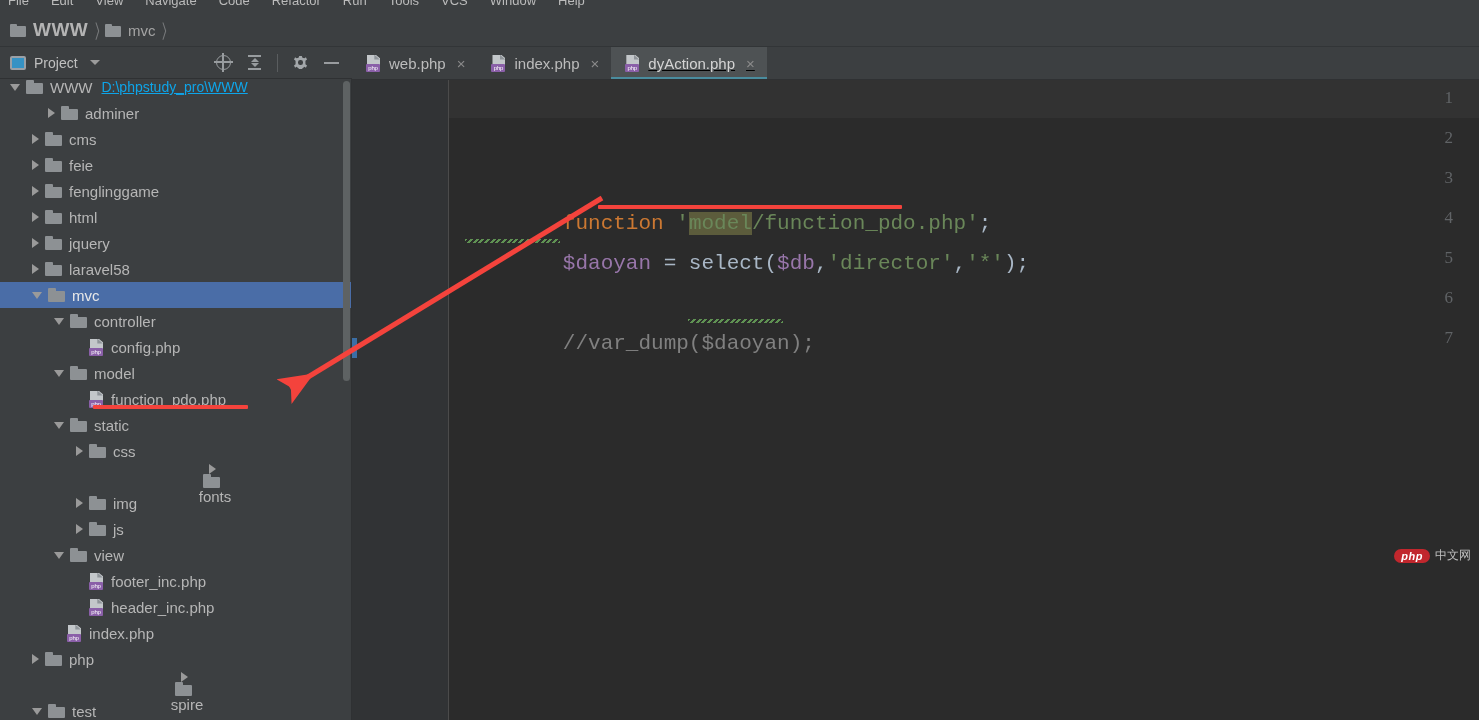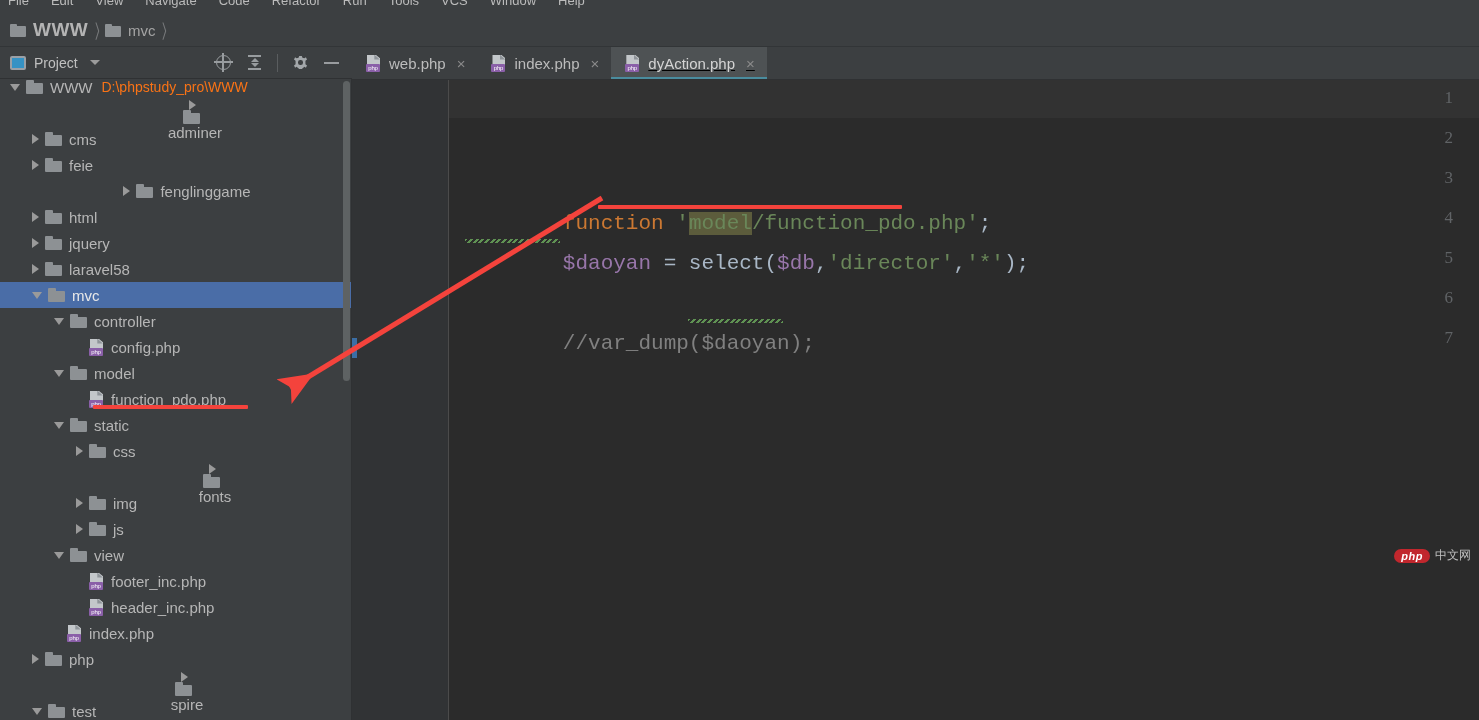--- a/index.html
+++ b/index.html
@@ -175,21 +175,21 @@
   .folder-ico2:before {
     content: ""; position: absolute; left: 0; top: 3px; width: 17px; height: 11px;
     background: #8d9194; border-radius: 1px;
   }
   .folder-ico2:after {
     content: ""; position: absolute; left: 0; top: 0px; width: 8px; height: 4px;
     background: #8d9194; border-radius: 1px 1px 0 0;
   }
   .trow .tlabel { font-size: 15px; color: #b6b6b6; }
   .trow.sel .tlabel { color: #e8e8e8; }
-  .trow .tpath { font-size: 14px; color: #f97316; margin-left: 9px; }
+  .trow .tpath { font-size: 14px; color: #0ea5e9; margin-left: 9px; text-decoration: underline; }
   .trow .fico { margin-right: 6px; }
 
   .tree-scrollbar {
     position: absolute; right: 2px; top: 2px; width: 7px; height: 300px;
     background: #5e6263; border-radius: 4px;
   }
   .tree-edge {
     position: absolute; right: 0; top: 0; width: 1px; height: 641px; background: #2f3133;
   }
 
@@ -332,36 +332,36 @@
     </div>
 
   <div class="tree">
     <div id="tree-rows">
         <div class="trow" style="position: absolute; left: 0px; right: 0px; top: -5px; padding-left: 10px;">
           <span class="arrow open"></span>
           <span class="folder-ico2"></span>
           <span class="tlabel">WWW</span>
           <span class="tpath">D:\phpstudy_pro\WWW</span>
         </div>
-        <div class="trow" style="position: absolute; left: 16px; right: 0px; top: 21px; padding-left: 32px; flex-direction: column;">
+        <div class="trow" style="position: absolute; left: 16px; right: 0px; top: 21px; padding-left: 32px;">
           <span class="arrow closed"></span>
           <span class="folder-ico2"></span>
           <span class="tlabel">adminer</span>
         </div>
         <div class="trow" style="position: absolute; left: 0px; right: 0px; top: 47px; padding-left: 32px;">
           <span class="arrow closed"></span>
           <span class="folder-ico2"></span>
           <span class="tlabel">cms</span>
         </div>
         <div class="trow" style="position: absolute; left: 0px; right: 0px; top: 73px; padding-left: 32px;">
           <span class="arrow closed"></span>
           <span class="folder-ico2"></span>
           <span class="tlabel">feie</span>
         </div>
-        <div class="trow" style="position: absolute; left: 0px; right: 0px; top: 99px; padding-left: 32px; justify-content: center;">
+        <div class="trow" style="position: absolute; left: 0px; right: 0px; top: 99px; padding-left: 32px;">
           <span class="arrow closed"></span>
           <span class="folder-ico2"></span>
           <span class="tlabel">fenglinggame</span>
         </div>
         <div class="trow" style="position: absolute; left: 0px; right: 0px; top: 125px; padding-left: 32px;">
           <span class="arrow closed"></span>
           <span class="folder-ico2"></span>
           <span class="tlabel">html</span>
         </div>
         <div class="trow" style="position: absolute; left: 0px; right: 0px; top: 151px; padding-left: 32px;">

